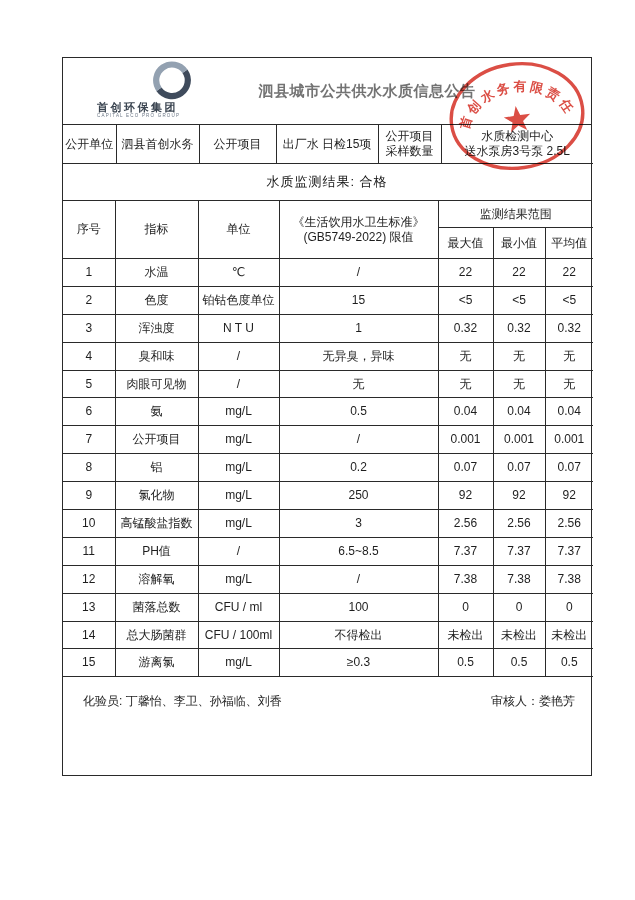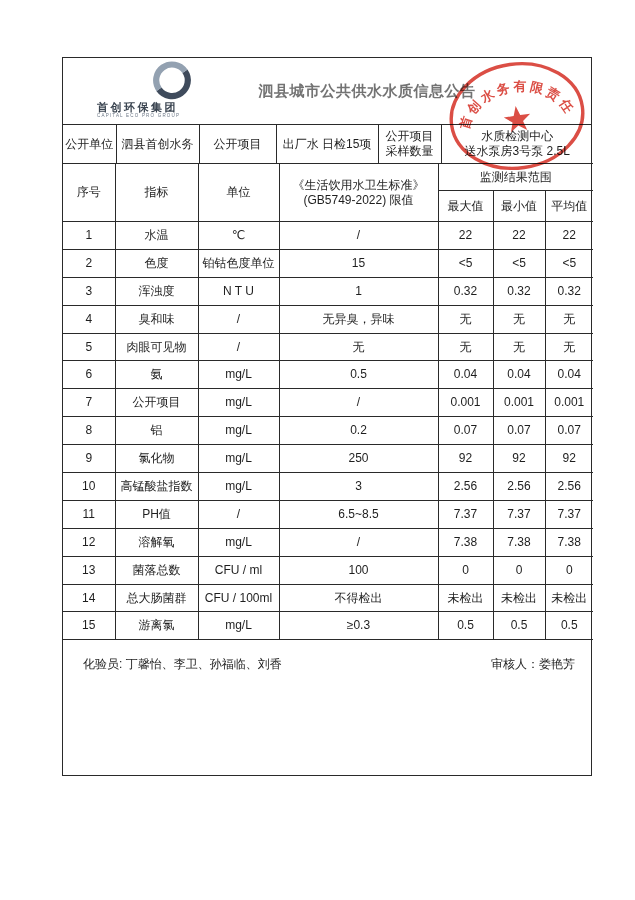--- a/index.html
+++ b/index.html
@@ -90,20 +90,21 @@
       <td>公开项目</td>
       <td>出厂水 日检15项</td>
       <td>公开项目
 采样数量</td>
       <td>水质检测中心
 送水泵房3号泵  2.5L</td>
     </tr>
   </tbody>
     </table>
 
+  <div class="band-result">水质监测结果: 合格</div>
 
   <table class="main-table">
     <colgroup>
       <col style="width:52px">
         <col style="width:83px">
         <col style="width:81px">
         <col style="width:159px">
       <col style="width:55px">
         <col style="width:52px">
         <col style="width:48px">

